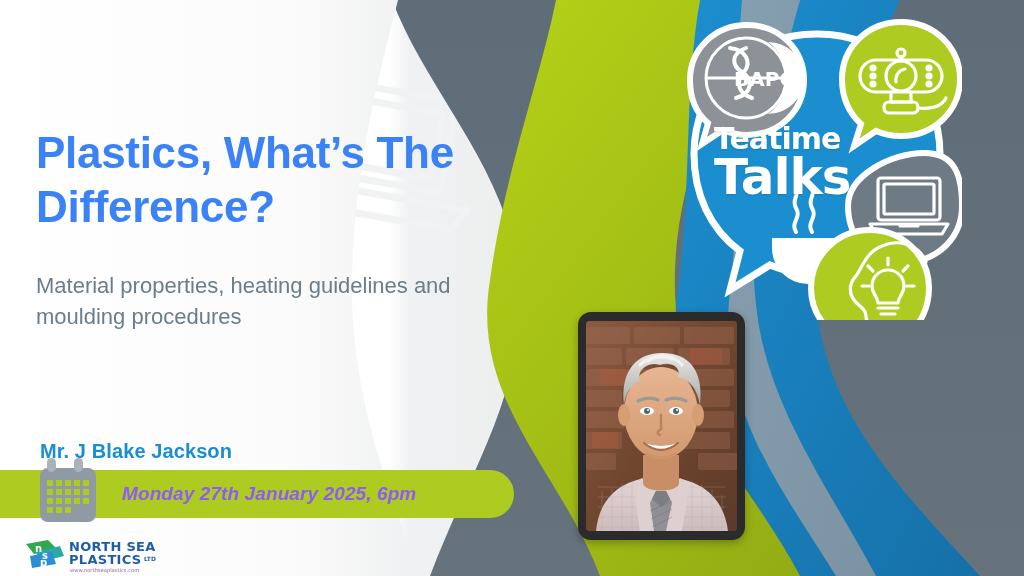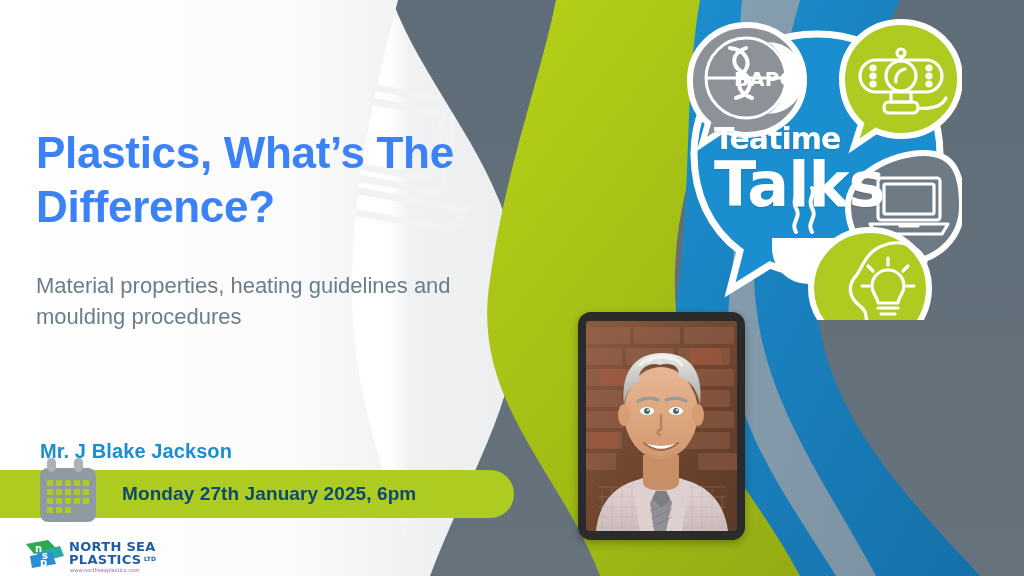--- a/index.html
+++ b/index.html
@@ -83,23 +83,24 @@
     background: #aecb21;
     border-top-right-radius: 26px;
     border-bottom-right-radius: 26px;
   }
   .date-text {
     position: absolute;
     left: 122px;
     top: 483px;
     font-size: 19px;
     font-weight: bold;
-    color: #0c4a6e;
+    color: #8b5cf6;
     letter-spacing: 0.1px;
     white-space: nowrap;
+    font-style: italic;
   }
   .calendar-icon {
     position: absolute;
     left: 38px;
     top: 458px;
     width: 62px;
     height: 66px;
   }
 
   
@@ -128,21 +129,21 @@
     text-shadow: 0 1px 2px rgba(0,0,0,0.12);
   }
   .tt-word1 {
     left: 42px;
     top: 113px;
     font-size: 30px;
   }
   .tt-word2 {
     left: 42px;
     top: 140px;
-    font-size: 62px;
+    font-size: 50px;
   }
 
   
   .photo-frame {
     position: absolute;
     left: 578px;
     top: 312px;
     width: 167px;
     height: 228px;
     background: #2b2b2b;

